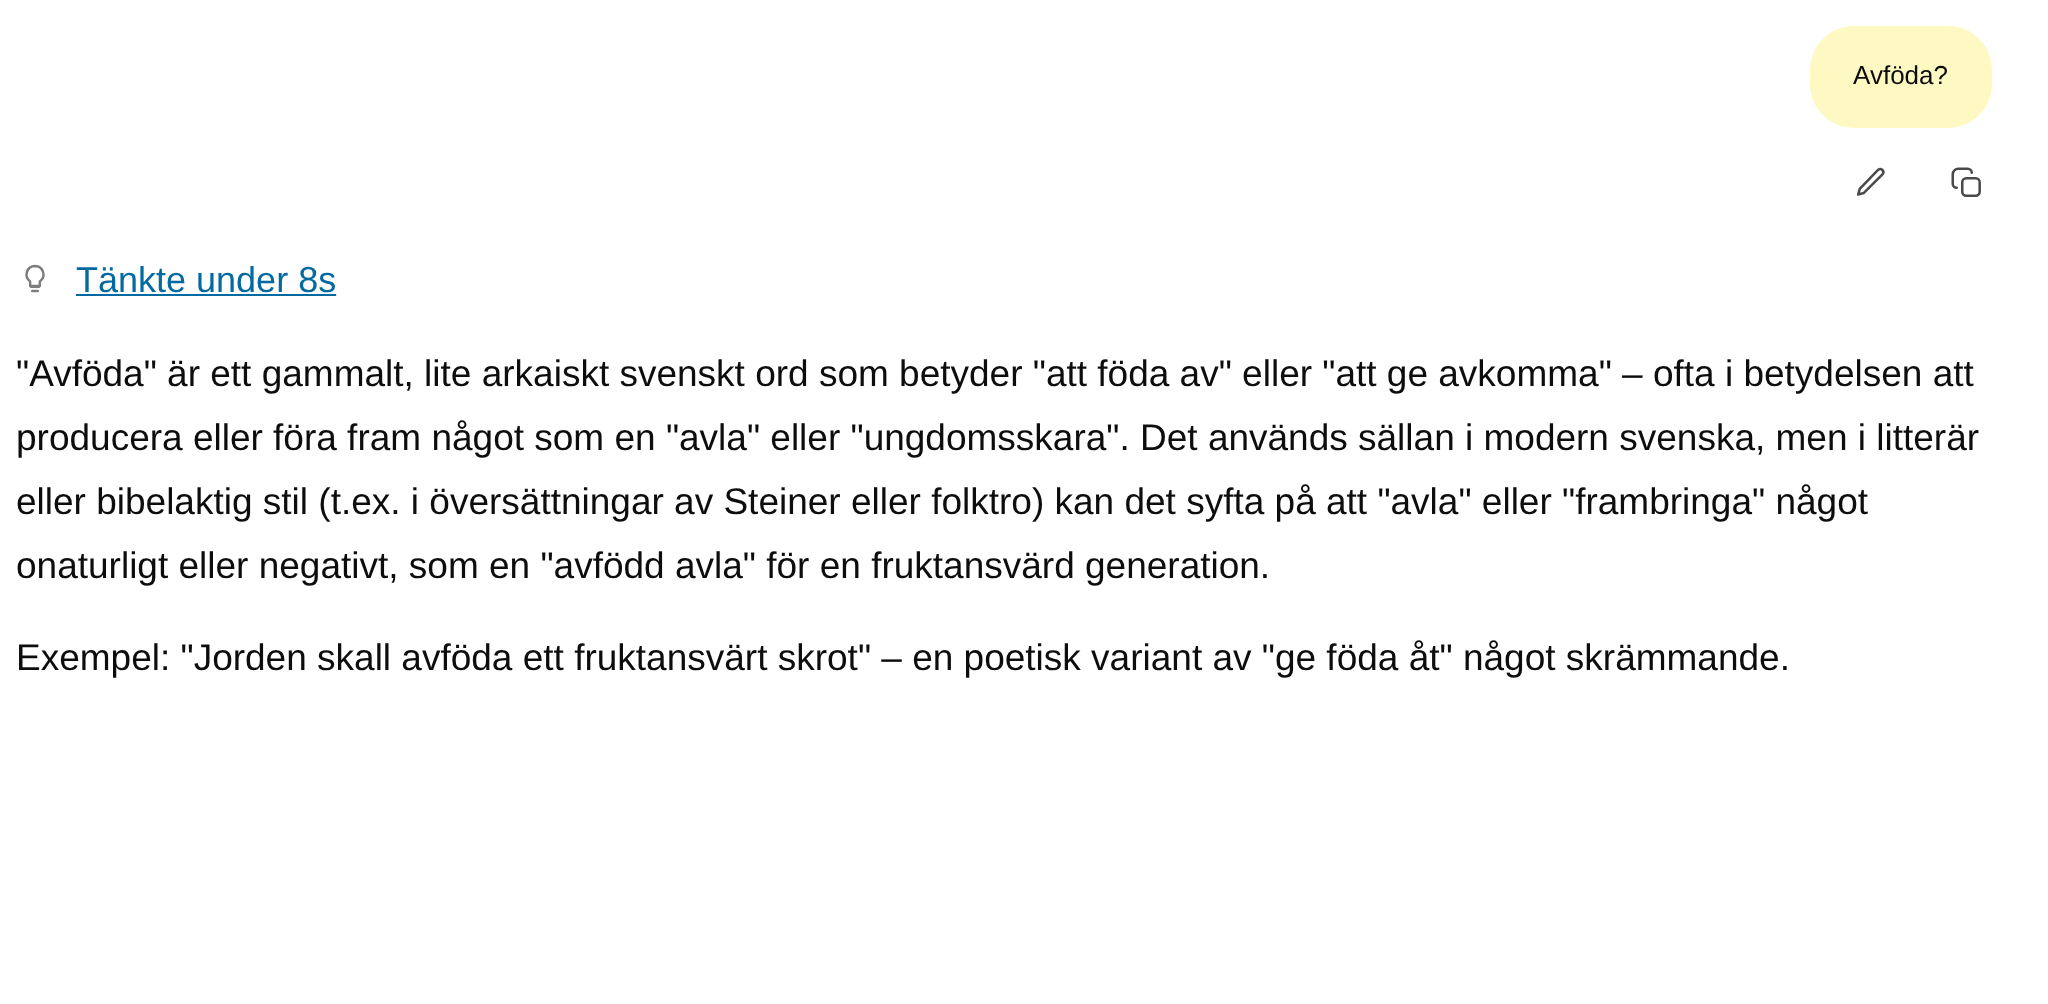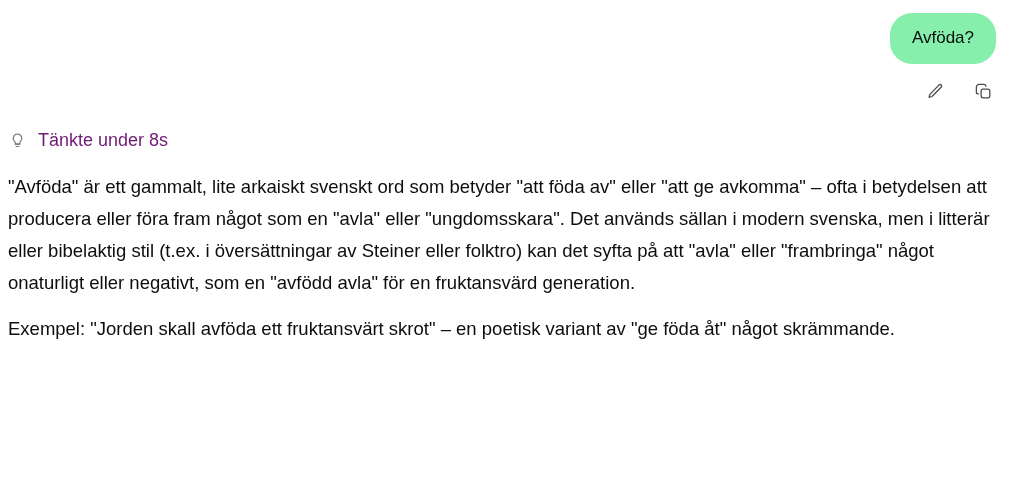--- a/index.html
+++ b/index.html
@@ -22,24 +22,24 @@
     position: relative;
   }
 
   
   .user-row {
     display: flex;
     justify-content: flex-end;
     padding: 13px 28px 0 0;
   }
   .user-bubble {
-    background: #86efac;
+    background: #fef9c3;
     border-radius: 22px;
     padding: 12px 22px 13px 22px;
-    font-size: 17px;
+    font-size: 13px;
     line-height: 26px;
     color: #0d0d0d;
     max-width: 620px;
   }
 
   
   .user-actions {
     display: flex;
     justify-content: flex-end;
     gap: 18px;
@@ -52,26 +52,26 @@
     align-items: center;
     justify-content: center;
     border-radius: 8px;
     color: #4a4a4a;
   }
   .icon-btn svg { display: block; }
 
   
   .thinking {
     display: flex;
-    align-items: center;
     gap: 11px;
     padding: 22px 0 0 8px;
-    color: #701a75;
+    color: #0369a1;
     font-size: 18px;
     line-height: 24px;
+    text-decoration: underline;
   }
   .thinking .bulb {
     width: 19px;
     height: 22px;
     display: flex;
     align-items: center;
     justify-content: center;
     color: #7d7d7d;
   }
 

